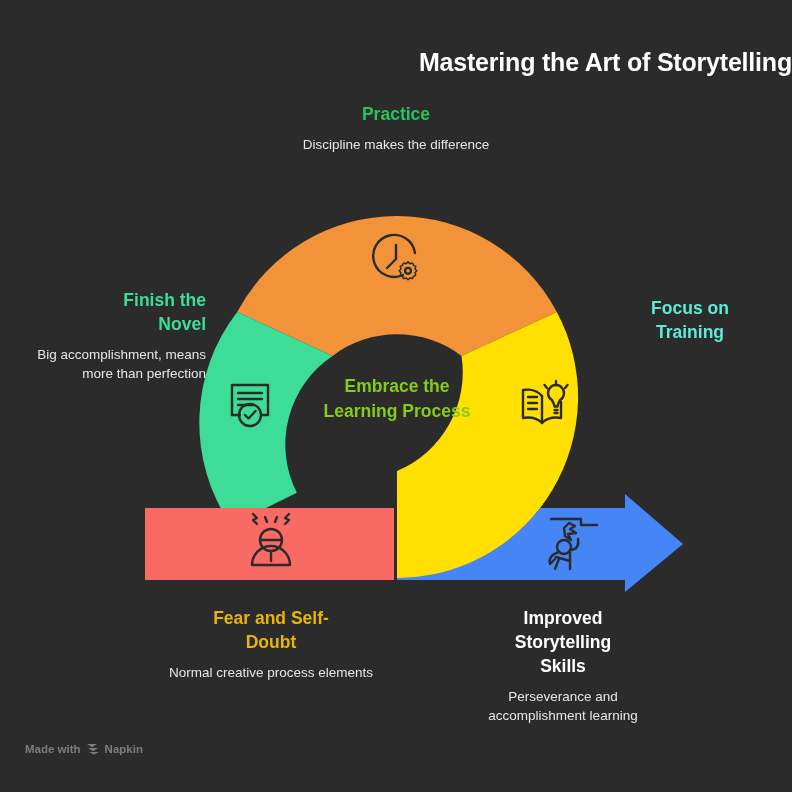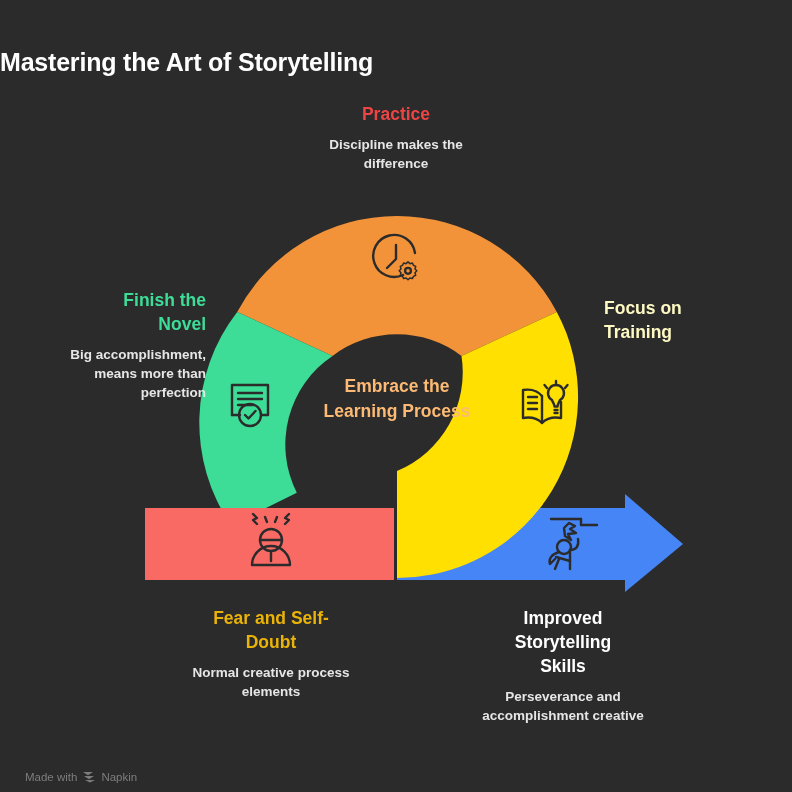--- a/index.html
+++ b/index.html
@@ -21,21 +21,21 @@
     width: 792px;
     height: 792px;
   }
 
   
   #page-title {
     position: absolute;
     left: 0;
     top: 48px;
     width: 792px;
-    text-align: left;
+    text-align: right;
     font-size: 25px;
     font-weight: bold;
     letter-spacing: -0.2px;
     color: #ffffff;
   }
 
   
   #diagram-svg {
     position: absolute;
     left: 0;
@@ -46,73 +46,73 @@
 
   
   .callout { position: absolute; }
   .callout .c-title {
     font-size: 17.5px;
     font-weight: bold;
     line-height: 24px;
   }
   .callout .c-desc {
     font-size: 13.5px;
-    font-weight: bold;
+    font-weight: normal;
     line-height: 19px;
     color: #e6e6e6;
     margin-top: 9px;
   }
 
   #callout-practice {
     left: 296px; top: 102px; width: 200px; text-align: center;
   }
-  #callout-practice .c-title { color: #ef4444; }
+  #callout-practice .c-title { color: #22c55e; }
 
   #callout-finish {
     left: 22px; top: 288px; width: 172px; text-align: right; margin-left: 12px;
   }
   #callout-finish .c-title { color: #3ddc97; }
 
   #callout-focus {
     left: 604px; top: 296px; width: 172px; text-align: left;
   }
-  #callout-focus .c-title { color: #fef9c3; }
+  #callout-focus .c-title { color: #5eead4; text-align: center; }
 
   #callout-fear {
     left: 168px; top: 606px; width: 206px; text-align: center;
   }
   #callout-fear .c-title { color: #eab308; }
 
   #callout-improved {
     left: 464px; top: 606px; width: 198px; text-align: center;
   }
   #callout-improved .c-title { color: #ffffff; }
 
   
   #donut-center-text {
     position: absolute;
     left: 297px; top: 374px;
     width: 200px;
     text-align: center;
     font-size: 17.5px;
     font-weight: bold;
     line-height: 25px;
-    color: #fdba74;
+    color: #84cc16;
   }
 
   
   #watermark {
     position: absolute;
-    left: 25px; top: 771px;
+    left: 25px; top: 743px;
     display: flex;
     align-items: center;
     gap: 5px;
     font-size: 11.5px;
     color: #7d7d7d;
-    font-weight: normal;
+    font-weight: bold;
   }
   #watermark .wm-logo { display: block; }
 </style>
 </head>
 <body>
 
 <div class="canvas">
 
   <div id="page-title">
     <span>Mastering the Art of Storytelling</span>
@@ -265,21 +265,21 @@
     </div>
     <div class="c-desc">Normal creative process elements</div>
   </div>
 
   <div class="callout" id="callout-improved">
     <div class="c-title">
       <div>Improved</div>
       <div>Storytelling</div>
       <div>Skills</div>
     </div>
-    <div class="c-desc">Perseverance and accomplishment creative</div>
+    <div class="c-desc">Perseverance and accomplishment learning</div>
   </div>
 
   <div id="donut-center-text">
     <div>Embrace the</div>
     <div>Learning Process</div>
   </div>
 
   <div id="watermark">
     <span>Made with</span>
     <svg class="wm-logo" width="14" height="12" viewBox="0 0 14 12">

